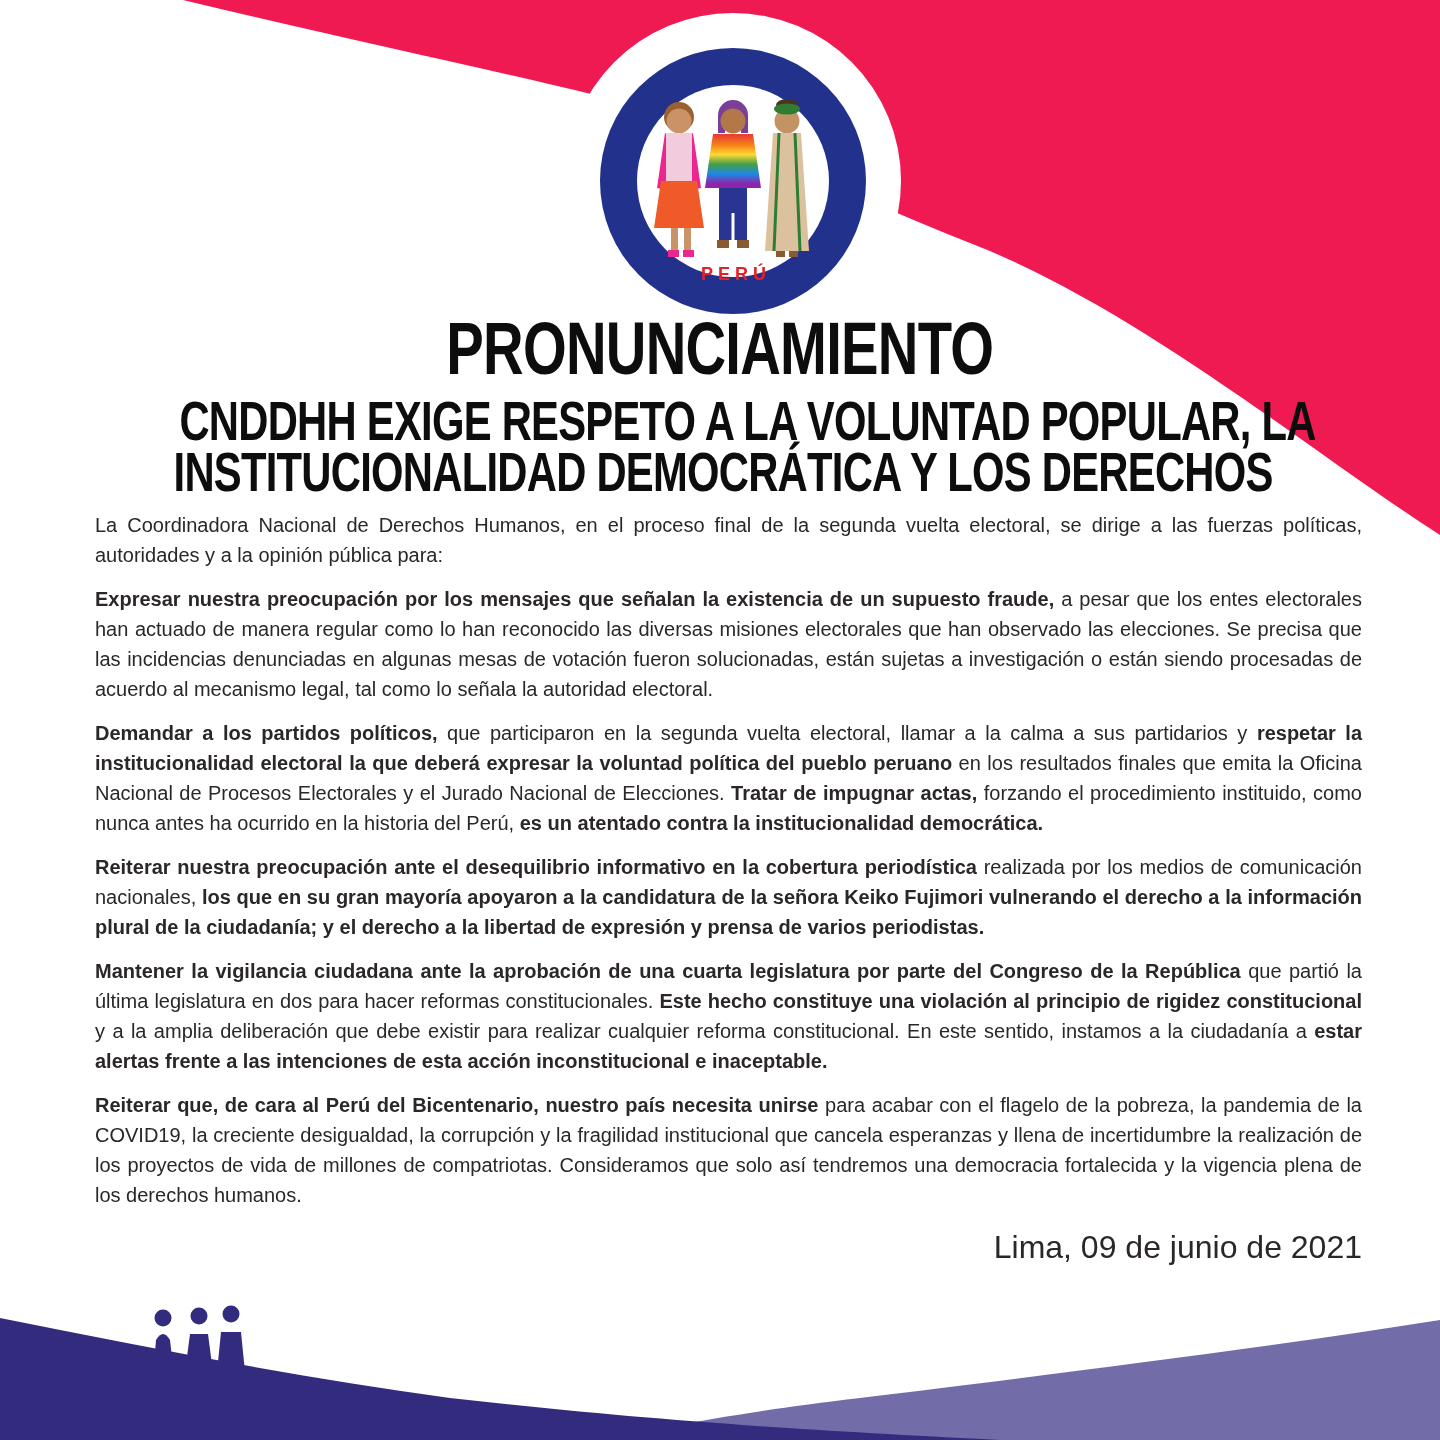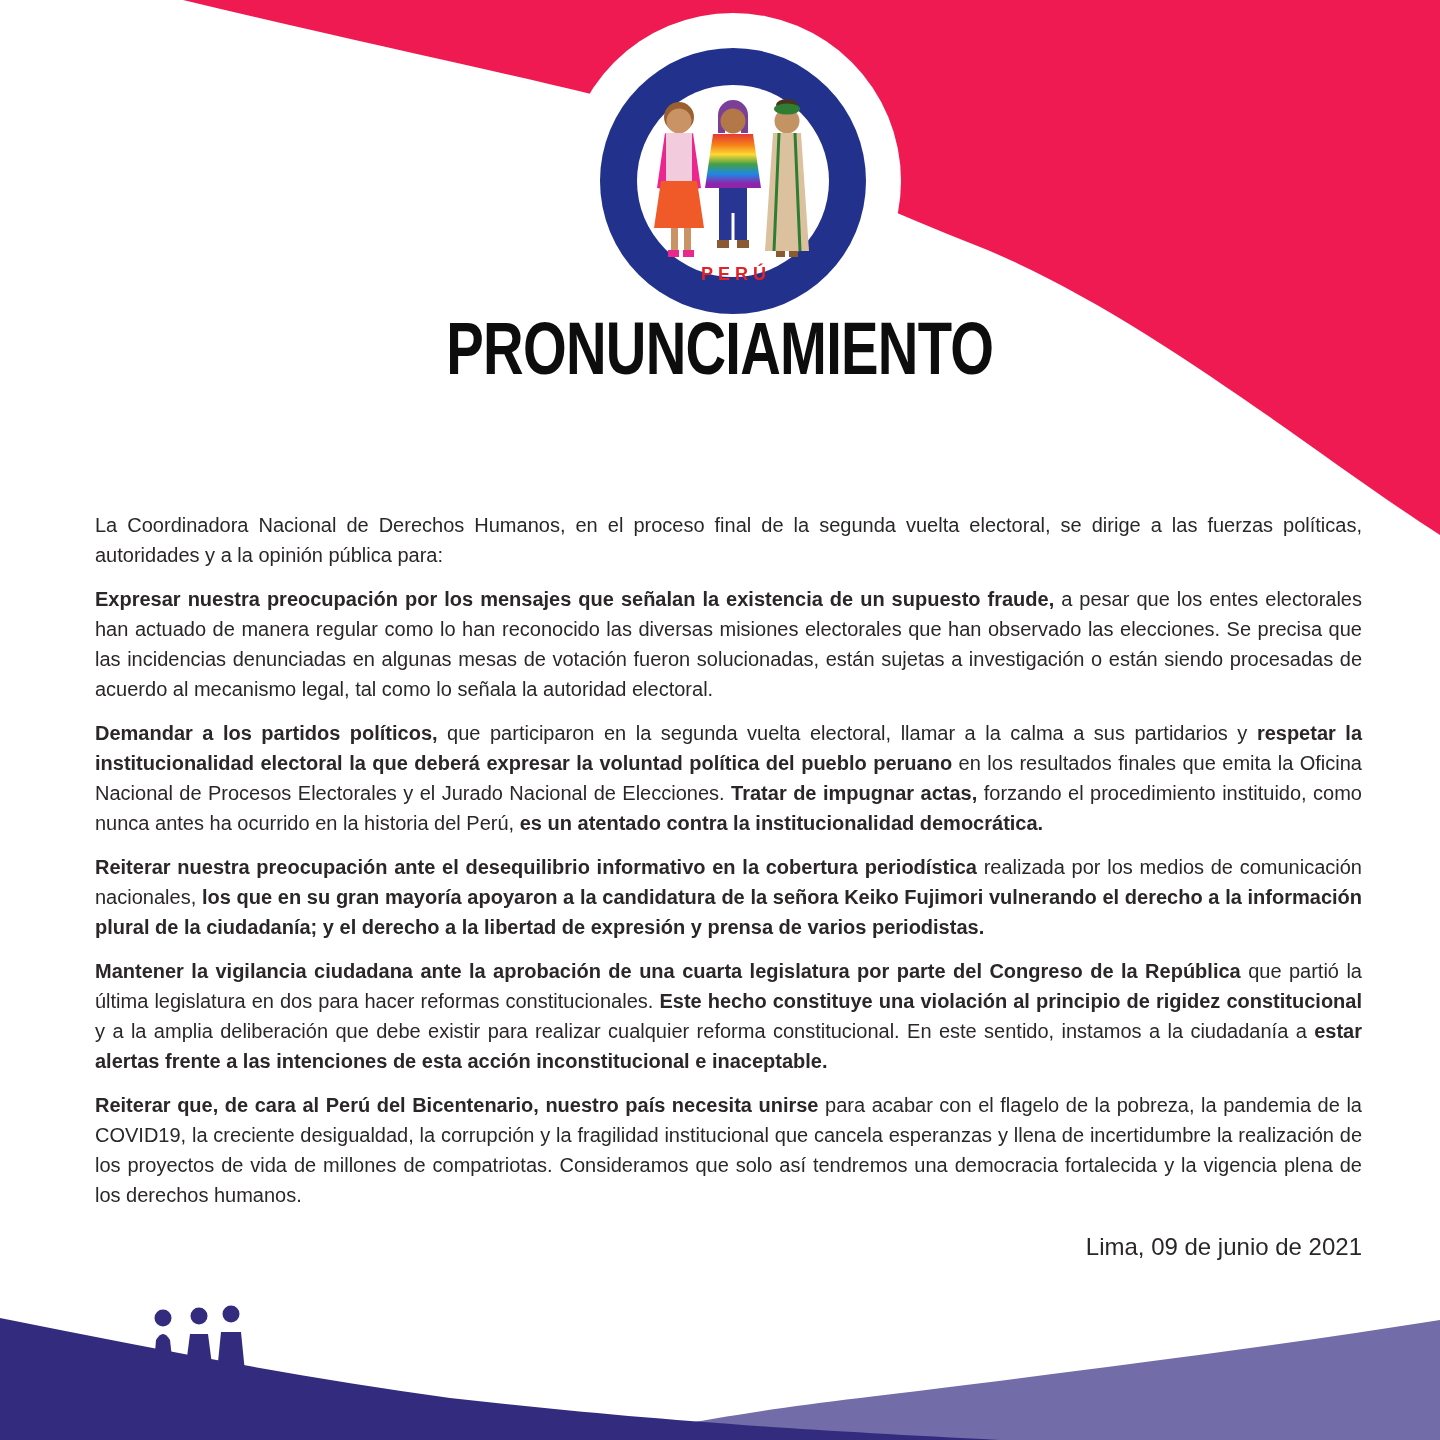--- a/index.html
+++ b/index.html
@@ -15,21 +15,21 @@
   .content { position:absolute; inset:0; z-index:4; }
 
   .header { position:absolute; top:312px; left:0; width:100%; text-align:center; color:#0d0d0d; }
   .title-line { font-size:74px; font-weight:900; line-height:74px; }
   .subtitle { margin-top:10px; font-size:55px; font-weight:800; line-height:51px; }
   .condensed { display:inline-block; transform:scaleX(0.76); transform-origin:50% 50%; white-space:nowrap; letter-spacing:-1px; }
 
   .body-copy { position:absolute; left:95px; right:78px; top:510px; }
   .body-para { font-size:20px; line-height:30px; text-align:justify; margin:0 0 14px 0; }
   .body-para strong { font-weight:700; }
-  .dateline { font-size:24px; line-height:30px; text-align:right; margin-top:22px; }
+  .dateline { font-size:32px; line-height:30px; text-align:right; margin-top:22px; }
 
   .ring-text { fill:#ffffff; font-weight:bold; font-size:19.5px; letter-spacing:1.5px; font-family:"Liberation Sans", sans-serif; }
   .peru-text { fill:#e32127; font-weight:bold; font-size:18px; letter-spacing:5px; font-family:"Liberation Sans", sans-serif; }
 </style>
 </head>
 <body>
 
 <svg class="layer" width="1440" height="1440" viewBox="0 0 1440 1440">
   <path d="M 183,0 L 1440,0 L 1440,535
            C 1315,455 1140,310 975,245
@@ -110,20 +110,24 @@
   </g>
 
   <text class="peru-text" x="143" y="239" text-anchor="middle">PERÚ</text>
 </svg>
 
 <div class="content">
   <div class="header">
     <div class="title-line">
       <span class="condensed">PRONUNCIAMIENTO</span>
     </div>
+    <div class="subtitle">
+      <div><span class="condensed">CNDDHH EXIGE RESPETO A LA VOLUNTAD POPULAR,  LA</span></div>
+      <div><span class="condensed">INSTITUCIONALIDAD DEMOCRÁTICA Y LOS DERECHOS</span></div>
+    </div>
   </div>
 
   <div class="body-copy">
     <div>
         <p class="body-para"><span>La Coordinadora Nacional de Derechos Humanos, en el proceso final de la segunda vuelta electoral, se dirige a las fuerzas políticas, autoridades y a la opinión pública para:</span></p>
         <p class="body-para"><strong>Expresar nuestra preocupación por los mensajes que señalan la existencia de un supuesto fraude,</strong><span> a pesar que los entes electorales han actuado de manera regular como lo han reconocido las diversas misiones electorales que han observado las elecciones. Se precisa que las incidencias denunciadas en algunas mesas de votación fueron solucionadas, están sujetas a investigación o están siendo procesadas de acuerdo al mecanismo legal, tal como lo señala la autoridad electoral.</span></p>
         <p class="body-para"><strong>Demandar a los partidos políticos,</strong><span> que participaron en la segunda vuelta electoral, llamar a la calma a sus partidarios y </span><strong>respetar la institucionalidad electoral la que deberá expresar la voluntad política del pueblo peruano</strong><span> en los resultados finales que emita la Oficina Nacional de Procesos Electorales y el Jurado Nacional de Elecciones. </span><strong>Tratar de impugnar actas,</strong><span> forzando el procedimiento instituido, como nunca antes ha ocurrido en la historia del Perú, </span><strong>es un atentado contra la institucionalidad democrática.</strong></p>
         <p class="body-para"><strong>Reiterar nuestra preocupación ante el desequilibrio informativo en la cobertura periodística</strong><span> realizada por los medios de comunicación nacionales, </span><strong>los que en su gran mayoría apoyaron a la candidatura de la señora Keiko Fujimori vulnerando el derecho a la información plural de la ciudadanía; y el derecho a la libertad de expresión y prensa de varios periodistas.</strong></p>
         <p class="body-para"><strong>Mantener la vigilancia ciudadana ante la aprobación de una cuarta legislatura por parte del Congreso de la República</strong><span> que partió la última legislatura en dos para hacer reformas constitucionales. </span><strong>Este hecho constituye una violación al principio de rigidez constitucional</strong><span> y a la amplia deliberación que debe existir para realizar cualquier reforma constitucional. En este sentido, instamos a la ciudadanía a </span><strong>estar alertas frente a las intenciones de esta acción inconstitucional e inaceptable.</strong></p>
         <p class="body-para"><strong>Reiterar que, de cara al Perú del Bicentenario, nuestro país necesita unirse</strong><span> para acabar con el flagelo de la pobreza, la pandemia de la COVID19, la creciente desigualdad, la corrupción y la fragilidad institucional que cancela esperanzas y llena de incertidumbre la realización de los proyectos de vida de millones de compatriotas. Consideramos que solo así tendremos una democracia fortalecida y la vigencia plena de los derechos humanos.</span></p>

